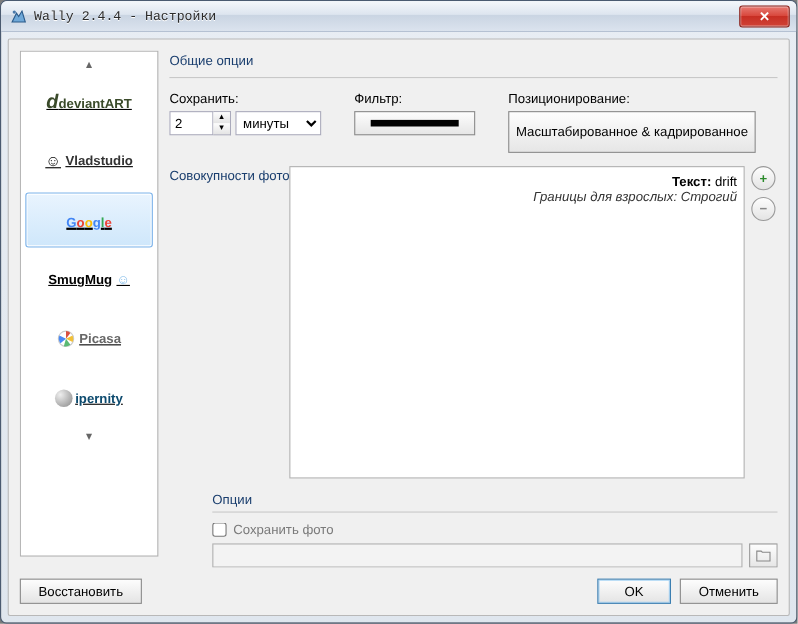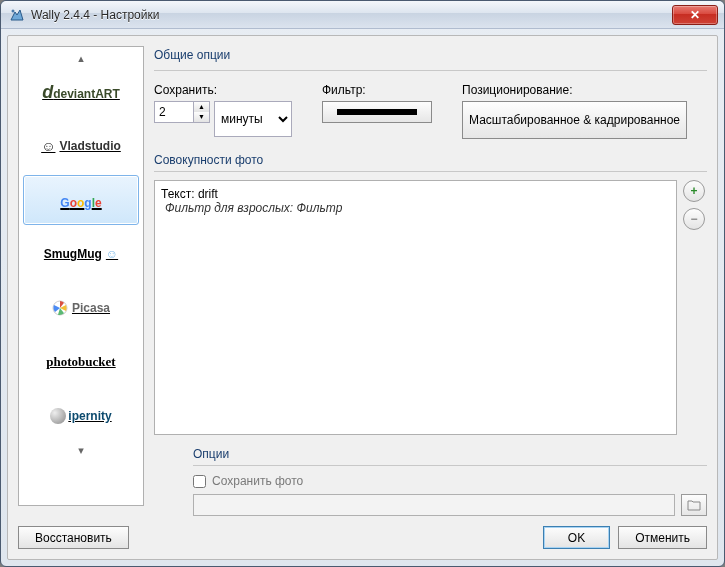--- a/index.html
+++ b/index.html
@@ -16,21 +16,21 @@
 
 .titlebar {
   height: 28px;
   background: linear-gradient(to bottom, #f4f7fb 0%, #dde5ef 45%, #c9d4e2 46%, #dbe3ee 100%);
   border-bottom: 1px solid #b0bccf;
   display: flex; align-items: center;
   padding: 0 0 0 8px;
   border-radius: 6px 6px 0 0;
 }
 .titlebar .app-icon { width: 16px; height: 16px; margin-right: 6px; }
-.titlebar .title { flex: 1; color: #2a2a2a; text-shadow: 0 1px 0 #fff; }
+.titlebar .title { flex: 1; color: #2a2a2a; text-shadow: 0 1px 0 #fff; font-family: Liberation Mono, monospace; }
 .titlebar .close-btn {
   width: 46px; height: 20px; margin-right: 6px;
   background: linear-gradient(to bottom, #e77a72 0%, #d9493e 45%, #c72d22 46%, #cf4236 100%);
   border: 1px solid #8a1f17; border-radius: 3px;
   display: flex; align-items: center; justify-content: center;
   color: #fff; font-weight: bold; font-size: 11px;
   box-shadow: inset 0 0 0 1px rgba(255,255,255,.3);
 }
 
 .client {
@@ -74,44 +74,44 @@
 }
 .spin input {
   width: 40px; border: 1px solid #aab; padding: 0 4px; background:#fff;
 }
 .spin .spinbtns {
   width: 16px; display: flex; flex-direction: column; border:1px solid #aab; border-left:none;
 }
 .spin .sp { flex:1; background: linear-gradient(#fdfdfd,#e4e4e4); font-size:7px; text-align:center; line-height:9px; cursor:pointer;}
 
 select.combo {
-  height: 36px; width: 78px; border: 1px solid #aab; background:#fff; padding: 0 2px;
+  height: 22px; width: 78px; border: 1px solid #aab; background:#fff; padding: 0 2px;
 }
 
 .border-btn {
   width: 110px; height: 22px; border: 1px solid #8a8a8a;
   background: linear-gradient(#fdfdfd,#e6e6e6);
   display:flex;align-items:center;justify-content:center;
 }
 .border-btn .swatch { width: 80px; height: 6px; background:#000; }
 
 .pos-btn {
   height: 38px; padding: 0 6px;
   border: 1px solid #8a8a8a;
   background: linear-gradient(#fdfdfd,#e6e6e6);
   white-space: nowrap;
 }
 
-.collections { flex:1; display:flex; flex-direction:column;}
+.collections { flex:1; display:flex; flex-direction:row;text-align:right;}
 .coll-body { flex:1; display:flex; gap:6px;}
 .listbox {
   flex:1; background:#fff; border:1px solid #b0b0b0; padding:6px;
 }
 .listbox .row1 { font-size:12px; }
-.listbox .row1 b { font-weight:normal; }
+.listbox .row1 b { font-weight:bold; }
 .listbox .row2 { font-style: italic; color:#333; margin-left:4px; }
 
 .side-btns { width:24px; display:flex; flex-direction:column; gap:6px;}
 .roundbtn {
   width:22px;height:22px;border:1px solid #9a9a9a;border-radius:11px;
   background:linear-gradient(#fdfdfd,#e4e4e4);
   display:flex;align-items:center;justify-content:center;font-weight:bold;
 }
 .roundbtn.add { color:#2a8a2a; font-size:14px;}
 .roundbtn.rem { color:#888; font-size:16px;}
@@ -179,23 +179,20 @@
           <span style="display:flex;align-items:center;gap:4px;color:#666;font-size:15px;">
             <svg width="16" height="16" viewBox="0 0 16 16">
                 <circle cx="8" cy="8" r="7" fill="none" stroke="#ccc"></circle>
                 <path d="M8 1a7 7 0 014 1.7L8 8z" fill="#d95040"></path>
                 <path d="M14 5a7 7 0 010 6L8 8z" fill="#f2c037"></path>
                 <path d="M12 13.3A7 7 0 016 14.7L8 8z" fill="#5bb974"></path>
                 <path d="M3 12a7 7 0 01-1-7L8 8z" fill="#4a8af4"></path>
               </svg>
             <span>Picasa</span>
           </span>
-        </div>
-        <div class="sb-item">
-          <span style="font-family:Verdana;font-weight:bold;font-size:13px;">photobucket</span>
         </div>
         <div class="sb-item">
           <span style="display:flex;align-items:center;gap:2px;color:#0c4a6e;font-size:13px;">
             <span style="width:16px;height:16px;border-radius:8px;background:radial-gradient(circle at 30% 30%,#eee,#888);display:inline-block;"></span>
             <span>ipernity</span>
           </span>
         </div>
 
         <div class="arrow">▾</div>
       </div>
@@ -235,21 +232,21 @@
 
         <div class="collections">
           <div class="group-label">Совокупности фото</div>
           <div class="hr"></div>
           <div class="coll-body">
             <div class="listbox">
               <div class="row1">
                 <b><span>Текст:</span></b>
                 <span>drift</span>
               </div>
-              <div class="row2">Фильтр для взрослых: Фильтр</div>
+              <div class="row2">Границы для взрослых: Строгий</div>
             </div>
             <div class="side-btns">
               <div class="roundbtn add">
                   <span>+</span>
                 </div>
               <div class="roundbtn rem">
                   <span>−</span>
                 </div>
             </div>
           </div>

